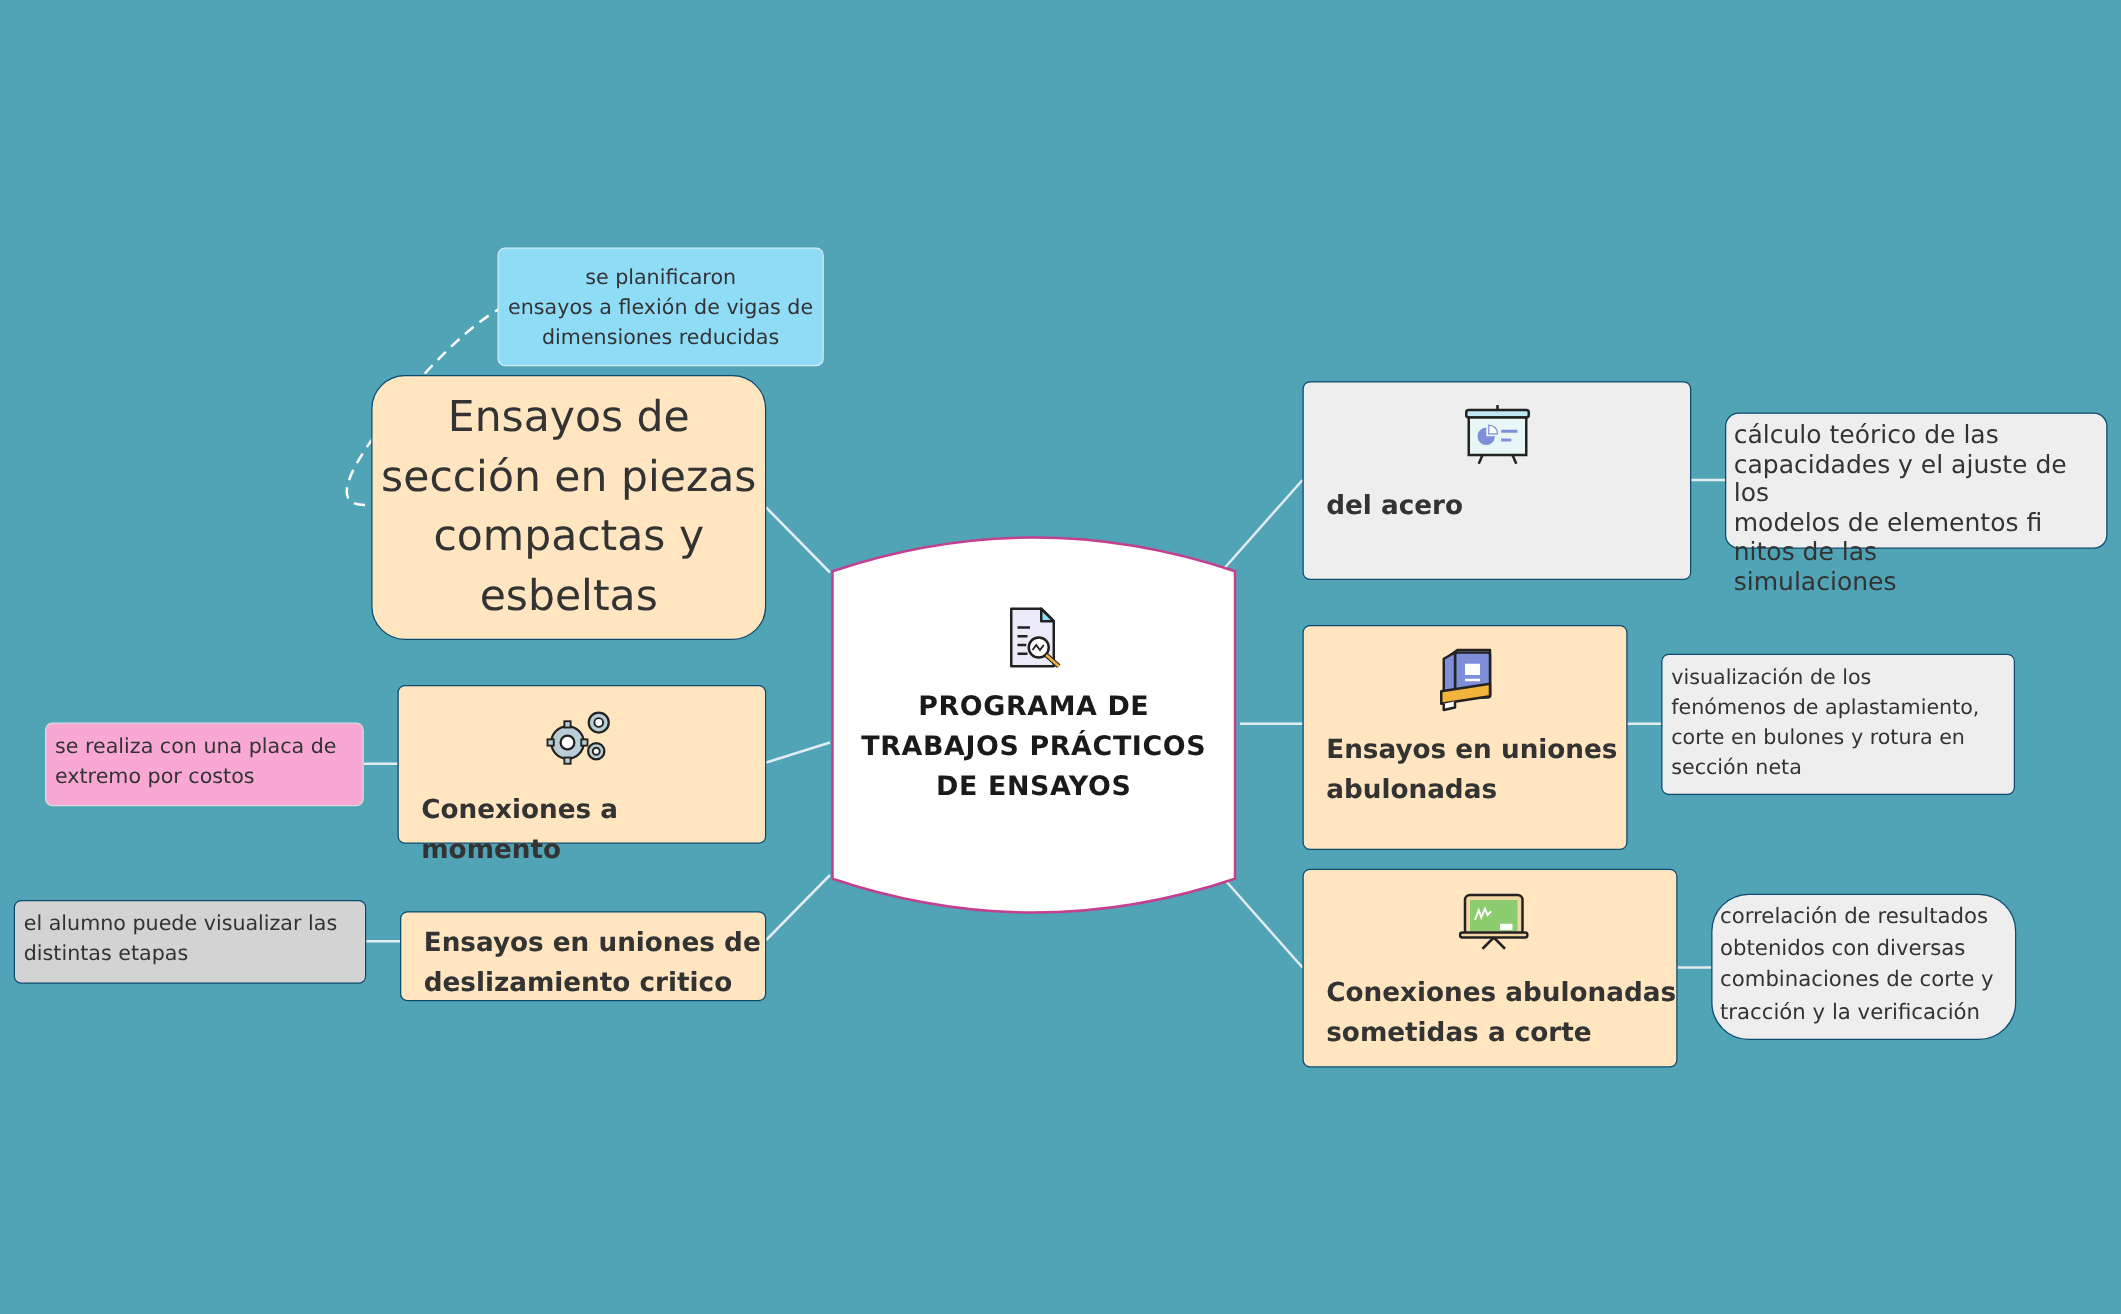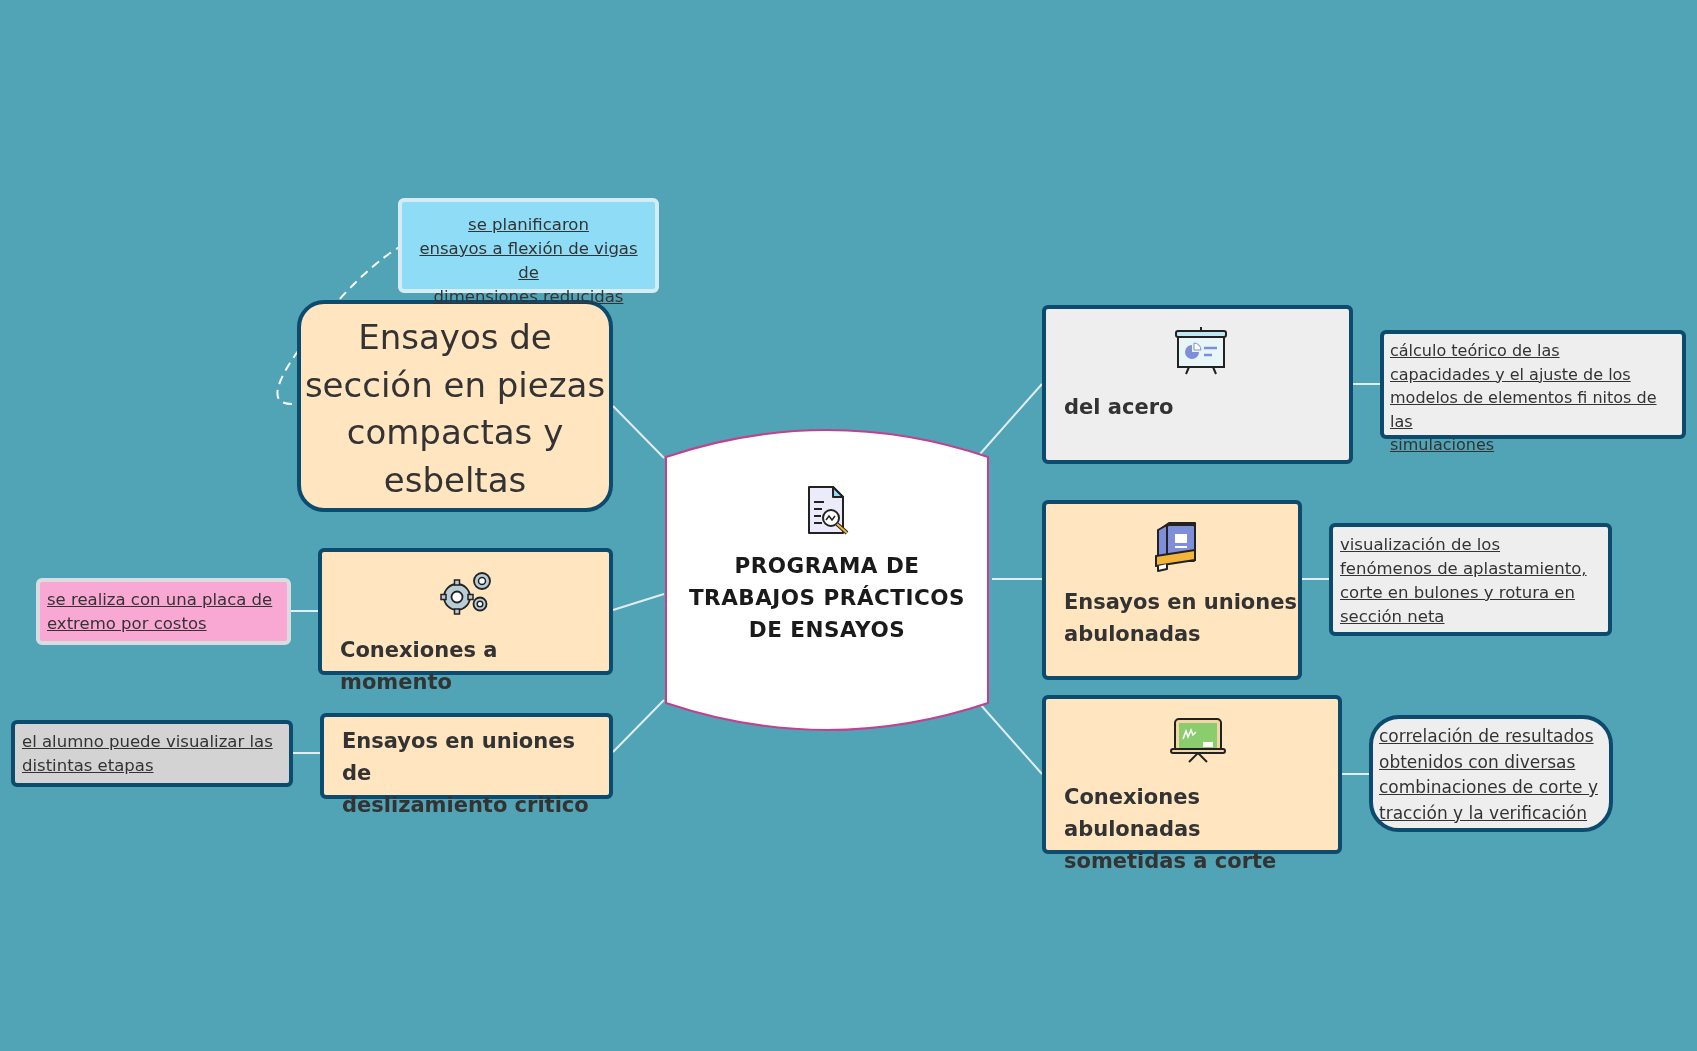--- a/index.html
+++ b/index.html
@@ -1,20 +1,20 @@
 <!DOCTYPE html>
 <html><head>
 <meta charset="utf-8">
 <style>
   html, body { margin:0; padding:0; }
   body { width:1697px; height:1051px; background:#51a3b6; position:relative; overflow:hidden;
          font-family:"DejaVu Sans", sans-serif; color:#333; }
   .canvas { position:absolute; left:0; top:0; width:1697px; height:1051px; }
   svg.links { position:absolute; left:0; top:0; }
-  .node { position:absolute; box-sizing:border-box; border:4px solid #0c4a6e; border-radius:6px;text-decoration:underline; }
+  .node { position:absolute; box-sizing:border-box; border:1px solid #0c4a6e; border-radius:6px; }
   .topic { background:#ffe5c0; }
   .topic.gray { background:#eeeeee; }
   .topic-label { position:absolute; font-weight:bold; font-size:21px; line-height:32px; color:#333; }
   .note { background:#eeeeee; font-size:16.5px; line-height:24px; padding:6px 7px; color:#333; }
   .note.dark { background:#f9a8d4; border-color:#d9dde2; }
   .note.mid { background:#d3d3d3; }
   .note.blue { background:#8fdcf7; border-color:#d6ecf5; text-align:center; font-size:16.5px; line-height:24px; padding:11px 6px; }
   .big-label { position:absolute; left:0; right:0; top:10px; text-align:center; font-size:34px; line-height:47.5px; color:#333; }
   .icon { position:absolute; }
   .center-label { position:absolute; left:0; right:0; top:125px; text-align:center; font-weight:bold; font-size:21.5px; line-height:32px; color:#1a1a1a; letter-spacing:0.5px; }
@@ -96,21 +96,21 @@
       <circle cx="43" cy="11" r="3.5" fill="#fff" stroke="#222" stroke-width="1.5"></circle>
       <circle cx="41" cy="34" r="2.8" fill="#fff" stroke="#222" stroke-width="1.5"></circle>
     </svg>
     <div class="topic-label" style="left:18px;top:82px;">Conexiones a momento</div>
   </div>
   <div class="node note dark" style="left:36px;top:578px;width:255px;height:67px;">
     <div>se realiza con una placa de</div>
     <div>extremo por costos</div>
   </div>
 
-  <div class="node topic" style="left:320px;top:713px;width:293px;height:86px;">
+  <div class="node topic" style="left:320px;top:729px;width:293px;height:72px;">
     <div class="topic-label" style="left:18px;top:8px;">
       <div>Ensayos en uniones de</div>
       <div>deslizamiento critico</div>
     </div>
   </div>
   <div class="node note mid" style="left:11px;top:720px;width:282px;height:67px;">
     <div>el alumno puede visualizar las</div>
     <div>distintas etapas</div>
   </div>
 
@@ -123,21 +123,21 @@
       <path d="M21 16 A7 7 0 0 1 28 23 L21 23 Z" fill="#ffffff" stroke="#7f8ed9" stroke-width="1"></path>
       <line x1="31" y1="21" x2="44" y2="21" stroke="#7f8ed9" stroke-width="2.5"></line>
       <line x1="31" y1="28" x2="39" y2="28" stroke="#7f8ed9" stroke-width="2.5"></line>
       <line x1="16" y1="40" x2="13" y2="47" stroke="#222" stroke-width="2"></line>
       <line x1="40" y1="40" x2="43" y2="47" stroke="#222" stroke-width="2"></line>
     </svg>
     <div class="topic-label" style="left:18px;top:82px;">
       <div>del acero</div>
     </div>
   </div>
-  <div class="node note" style="left:1380px;top:330px;width:306px;height:109px;font-size:16px;line-height:23.5px;padding:5px 6px;">
+  <div class="node note" style="left:1380px;top:330px;width:306px;height:109px;font-size:20px;line-height:23.5px;padding:5px 6px;border-radius:11px;">
     <div>cálculo teórico de las</div>
     <div>capacidades y el ajuste de los</div>
     <div>modelos de elementos fi nitos de las</div>
     <div>simulaciones</div>
   </div>
 
   <div class="node topic" style="left:1042px;top:500px;width:260px;height:180px;">
     <svg class="icon" width="46" height="54" viewBox="0 0 46 54" style="left:107px;top:16px;">
       <path d="M9 8 L16 3 L42 3 L42 40 L16 40 L9 46 Z" fill="#fff" stroke="#222" stroke-width="2" stroke-linejoin="round"></path>
       <rect x="14" y="5" width="28" height="36" rx="2" fill="#7f8ed9" stroke="#222" stroke-width="2"></rect>

